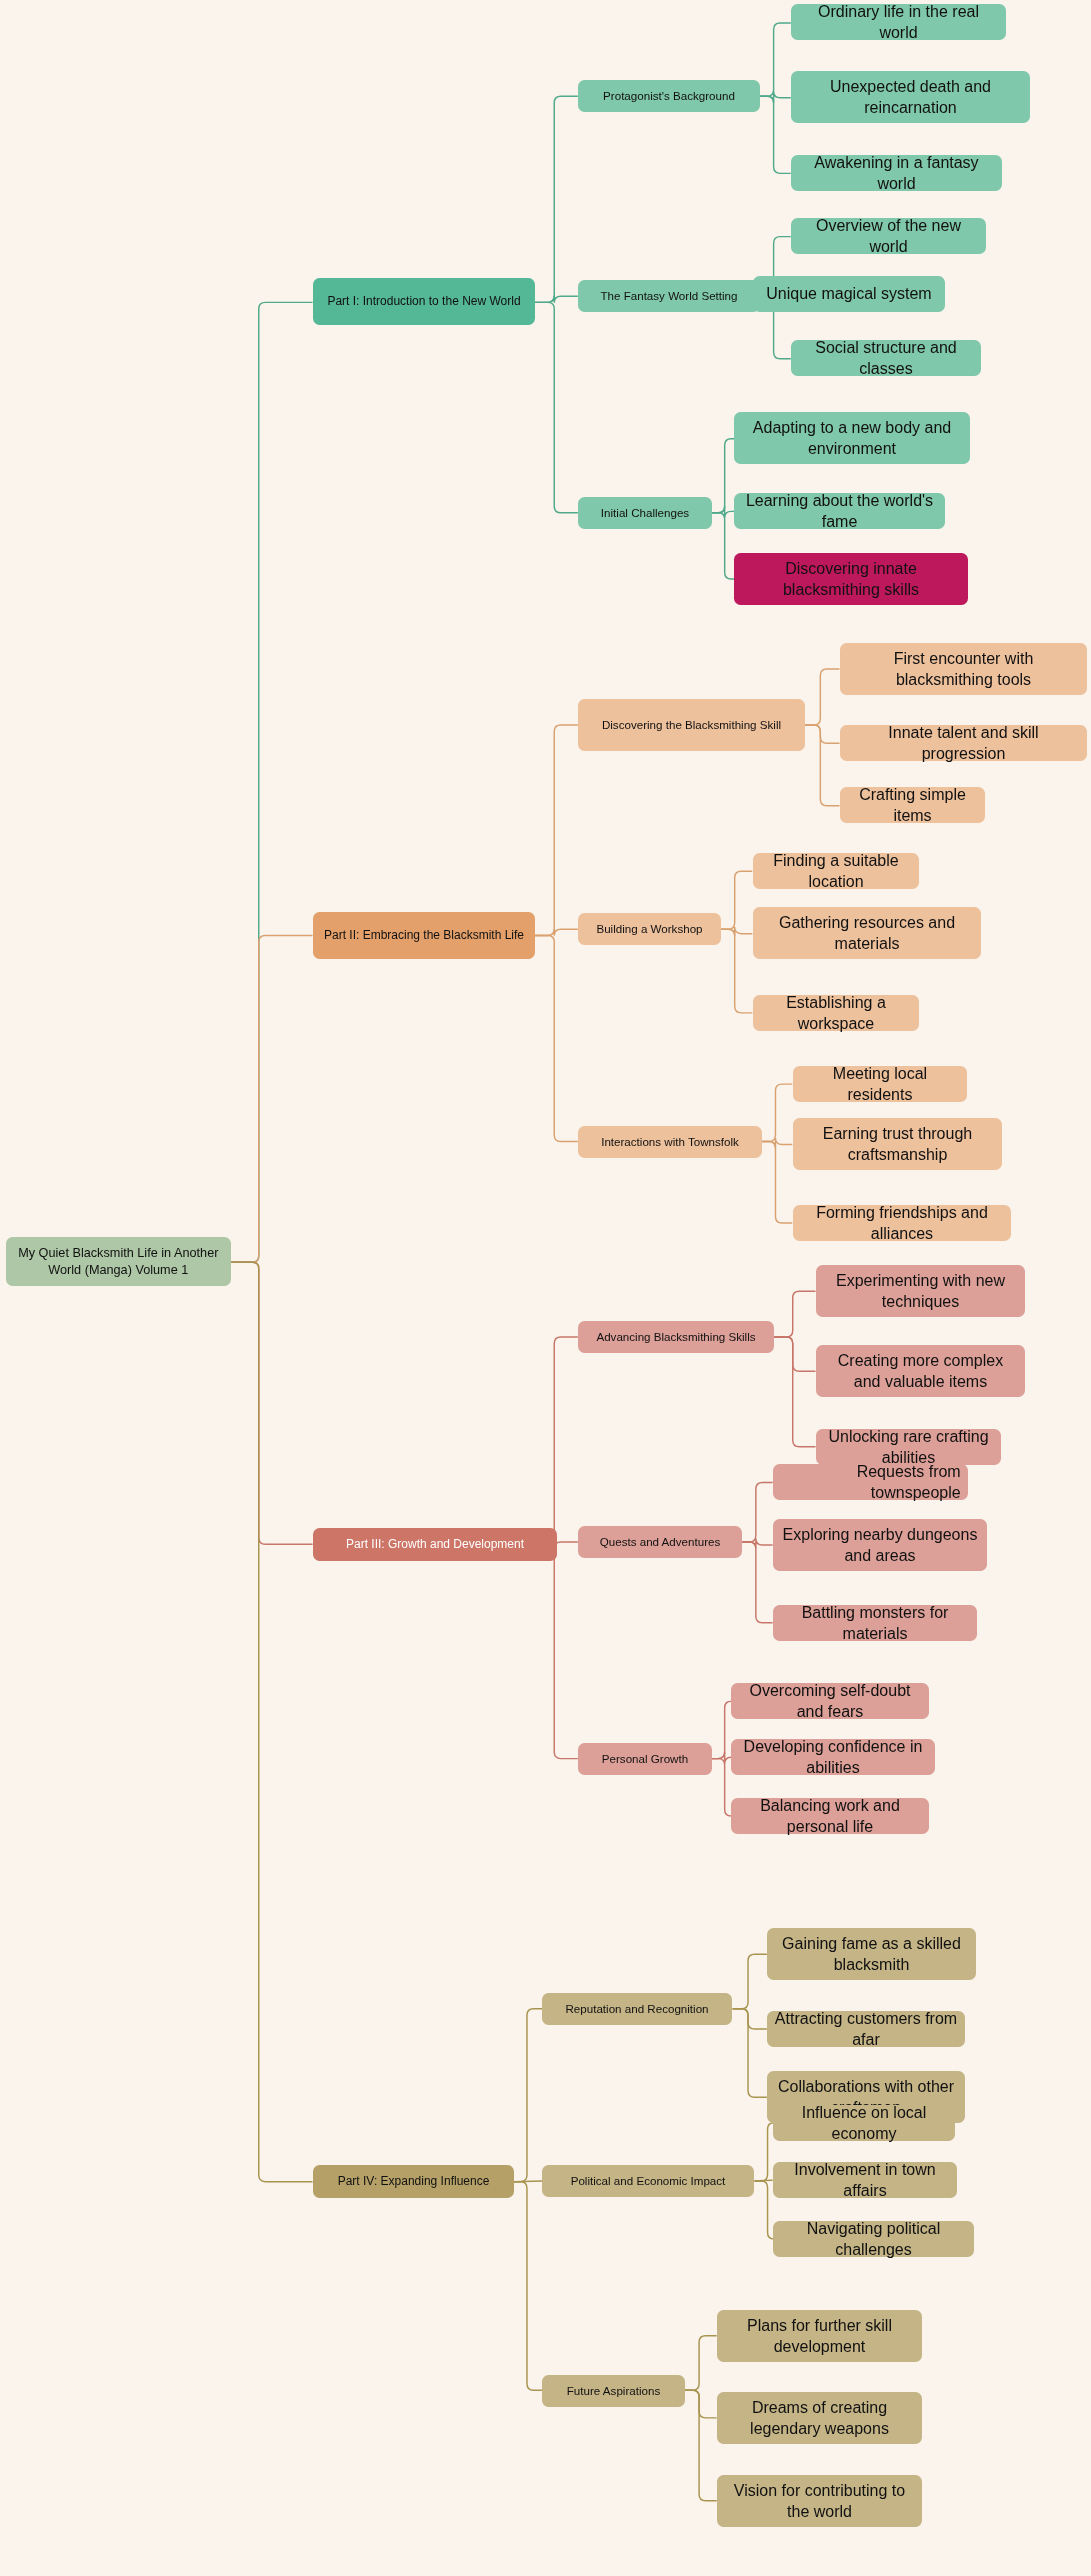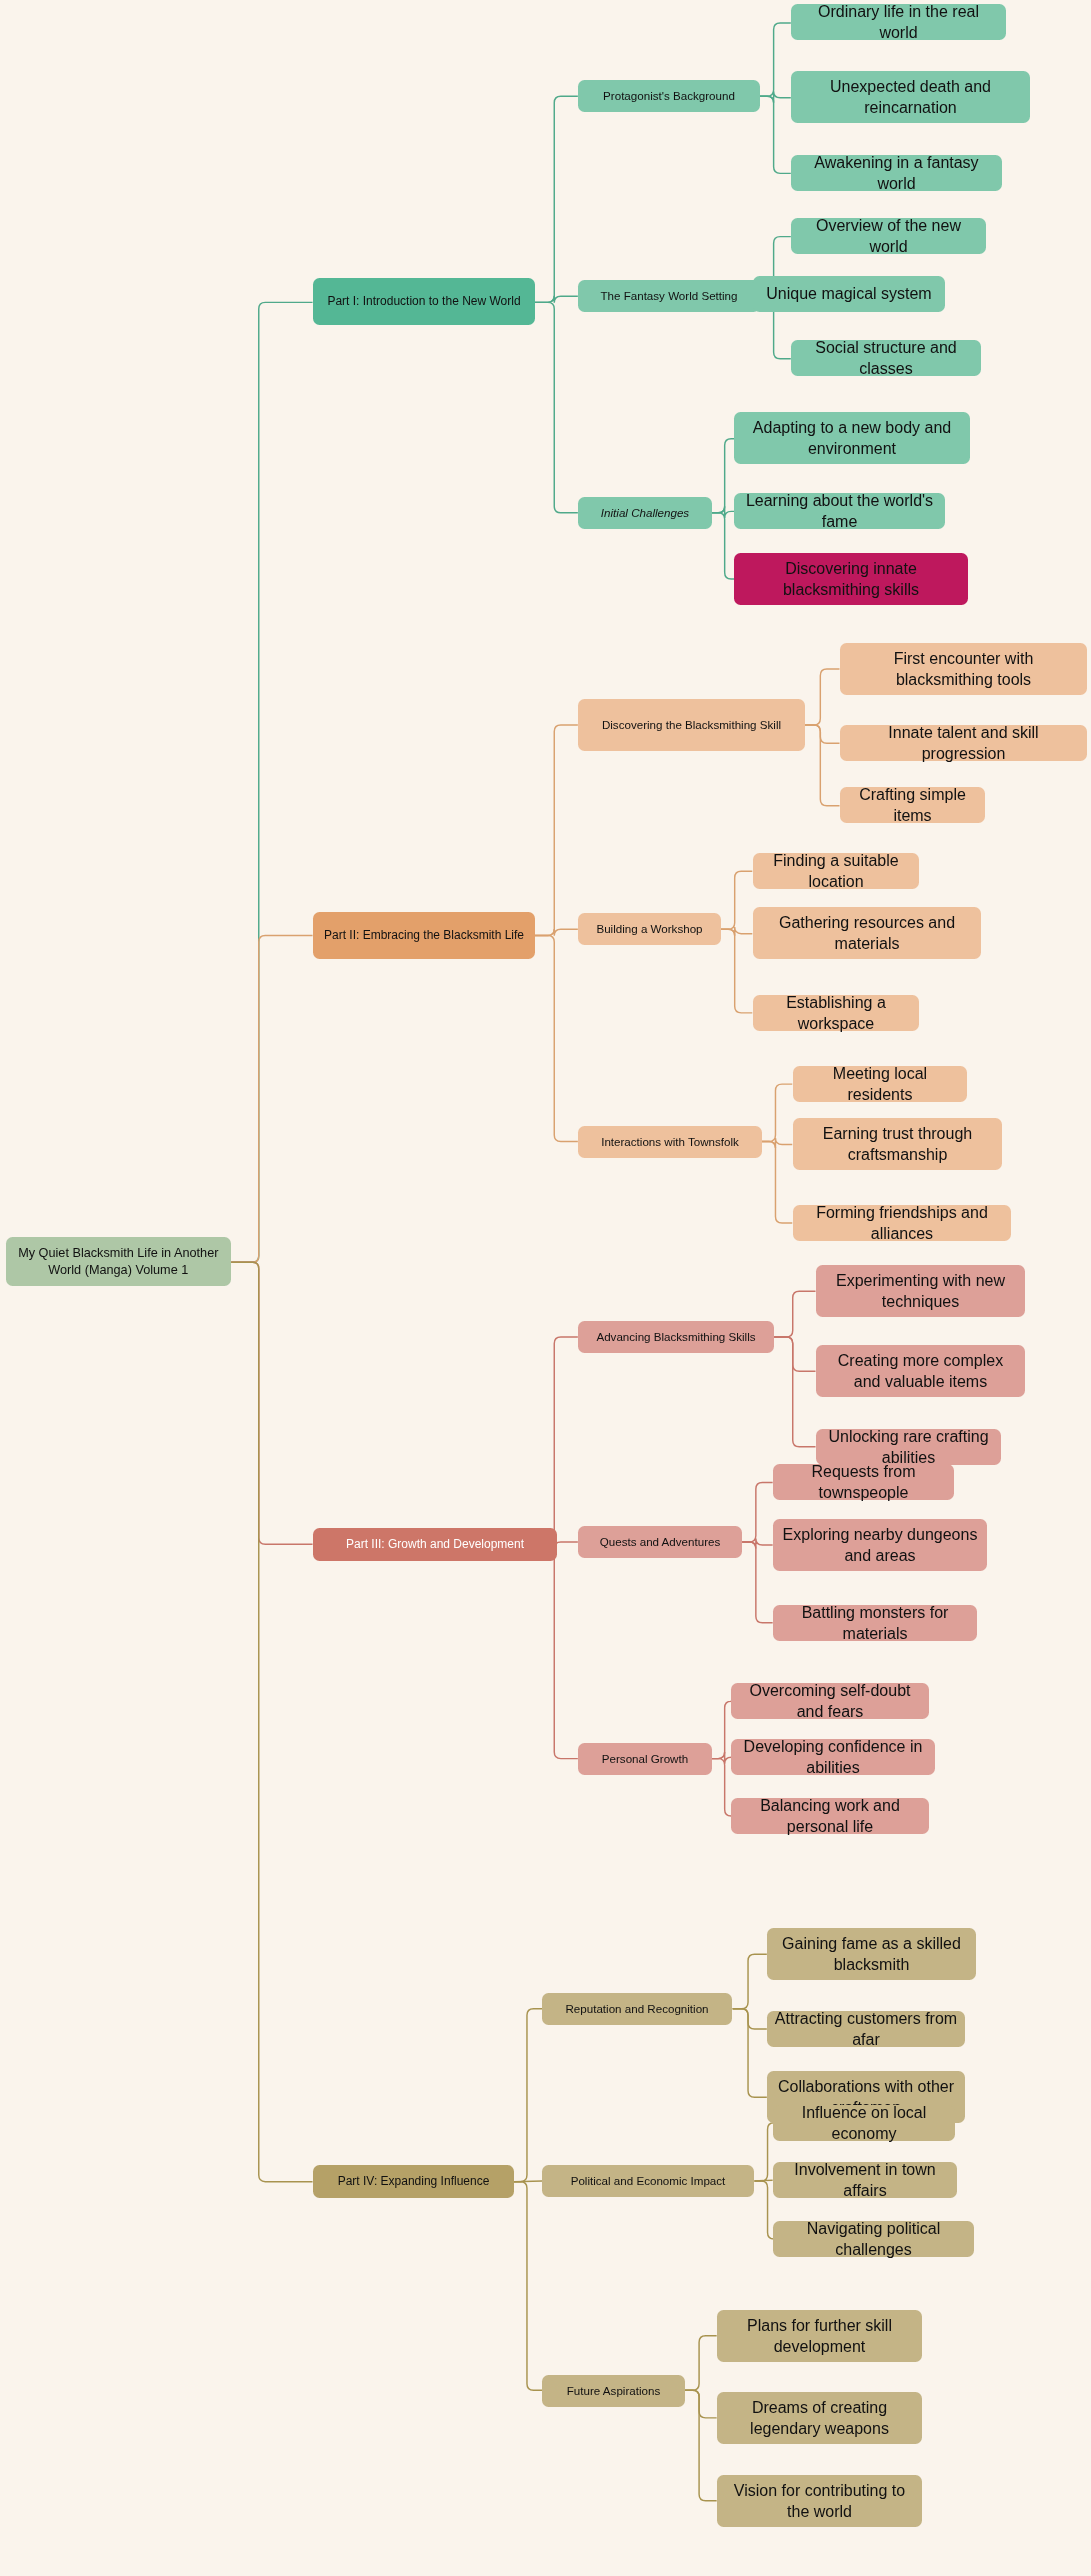--- a/index.html
+++ b/index.html
@@ -109,21 +109,21 @@
       </div>
       <div class="node lvl3" style="left: 791px; top: 218px; width: 195px; height: 36px; background: rgb(128, 200, 171);">
         <span>Overview of the new world</span>
       </div>
       <div class="node lvl3" style="left: 753px; top: 276px; width: 192px; height: 36px; background: rgb(128, 200, 171);">
         <span>Unique magical system</span>
       </div>
       <div class="node lvl3" style="left: 791px; top: 340px; width: 190px; height: 36px; background: rgb(128, 200, 171);">
         <span>Social structure and classes</span>
       </div>
-      <div class="node lvl2" style="left: 578px; top: 497px; width: 134px; height: 32px; background: rgb(128, 200, 171); font-style: italic;">
+      <div class="node lvl2" style="left: 578px; top: 497px; width: 134px; height: 32px; background: rgb(128, 200, 171);">
         <span>Initial Challenges</span>
       </div>
       <div class="node lvl3" style="left: 734px; top: 412px; width: 236px; height: 52px; background: rgb(128, 200, 171);">
         <span>Adapting to a new body and environment</span>
       </div>
       <div class="node lvl3" style="left: 734px; top: 493px; width: 211px; height: 36px; background: rgb(128, 200, 171);">
         <span>Learning about the world's fame</span>
       </div>
       <div class="node lvl3" style="left: 734px; top: 553px; width: 234px; height: 52px; background: #be185d;">
         <span>Discovering innate blacksmithing skills</span>
@@ -178,21 +178,21 @@
       </div>
       <div class="node lvl3" style="left: 816px; top: 1345px; width: 209px; height: 52px; background: rgb(221, 160, 152);">
         <span>Creating more complex and valuable items</span>
       </div>
       <div class="node lvl3" style="left: 816px; top: 1429px; width: 185px; height: 36px; background: rgb(221, 160, 152);">
         <span>Unlocking rare crafting abilities</span>
       </div>
       <div class="node lvl2" style="left: 578px; top: 1526px; width: 164px; height: 32px; background: rgb(221, 160, 152);">
         <span>Quests and Adventures</span>
       </div>
-      <div class="node lvl3" style="left: 773px; top: 1464px; width: 181px; height: 36px; background: rgb(221, 160, 152);">
+      <div class="node lvl3" style="left: 773px; top: 1464px; width: 195px; height: 36px; background: rgb(221, 160, 152); text-align: right;">
         <span>Requests from townspeople</span>
       </div>
       <div class="node lvl3" style="left: 773px; top: 1519px; width: 214px; height: 52px; background: rgb(221, 160, 152);">
         <span>Exploring nearby dungeons and areas</span>
       </div>
       <div class="node lvl3" style="left: 773px; top: 1605px; width: 204px; height: 36px; background: rgb(221, 160, 152);">
         <span>Battling monsters for materials</span>
       </div>
       <div class="node lvl2" style="left: 578px; top: 1743px; width: 134px; height: 32px; background: rgb(221, 160, 152);">
         <span>Personal Growth</span>

